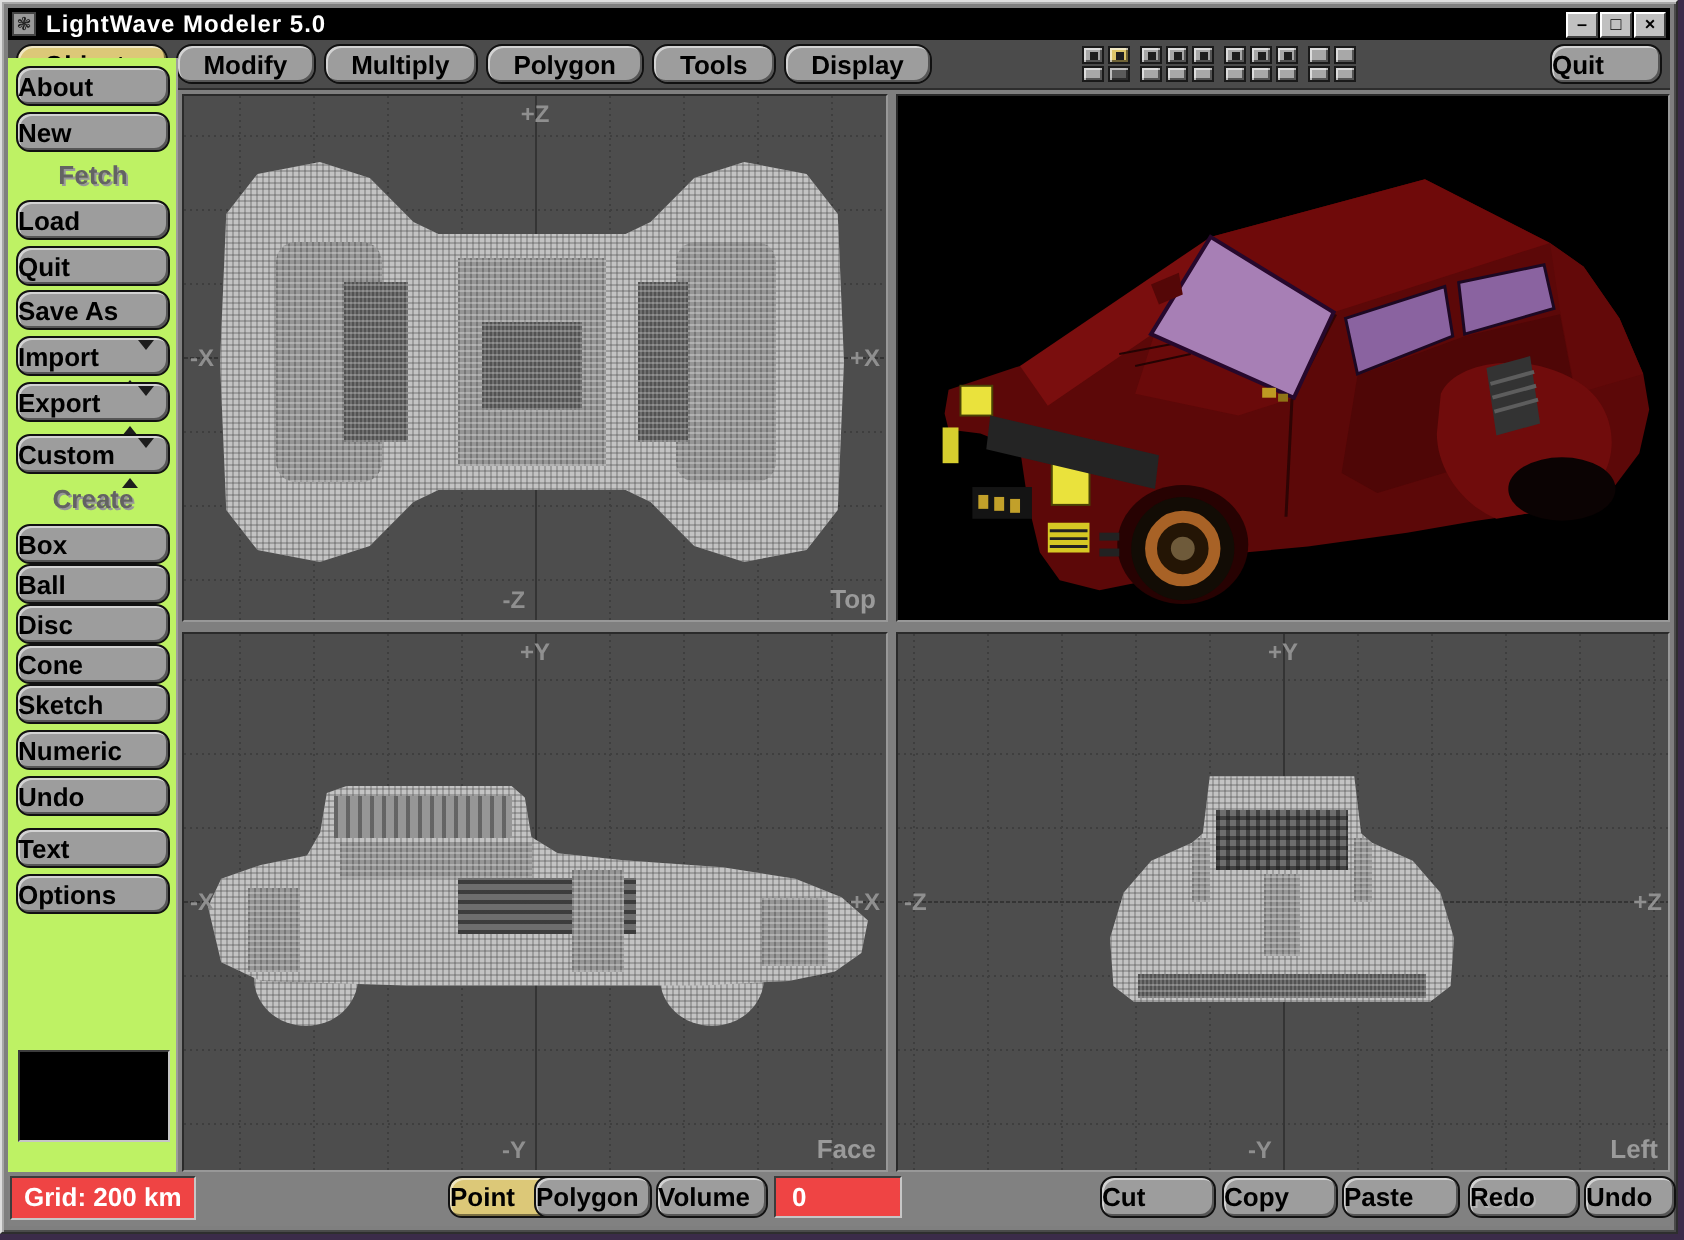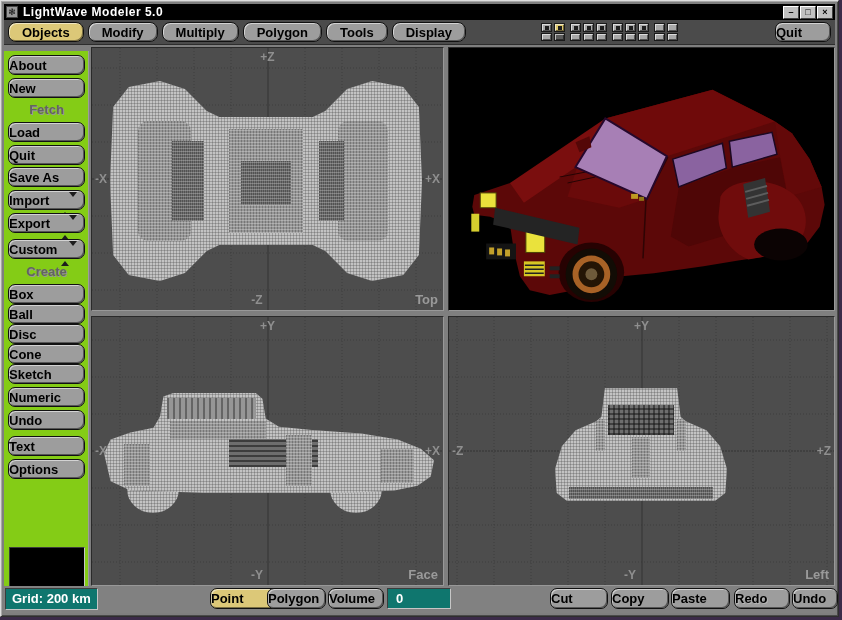--- a/index.html
+++ b/index.html
@@ -39,21 +39,21 @@
   .lbtn.dark{background:#5a5a5a;}
   .lbtn .dot{width:4px;height:4px;background:#1e1e1e;}
   .quit{position:absolute;right:4px;top:2px;width:56px;height:20px;}
   
   .btn{background:#9d9d9d;border:1px solid #111;border-radius:7px;color:#000;
        font-weight:bold;font-size:13px;
        box-shadow:inset 1px 1px 0 rgba(255,255,255,.55), inset -1px -1px 0 rgba(0,0,0,.45);}
   .btn.sel{background:#dcc878;}
   .btn.disabled{color:#000000;text-shadow:1px 1px 0 rgba(255,255,255,.25);}
   
-  .sidebar{position:absolute;left:3px;top:50px;width:85px;bottom:30px;background:#84cc16;
+  .sidebar{position:absolute;left:3px;top:28px;width:85px;bottom:30px;background:#bef264;
            border-right:1px solid #9d9d9d;}
   .side-item{position:absolute;left:4px;width:77px;height:20px;line-height:19px;}
   .side-label{position:absolute;left:4px;width:77px;height:20px;line-height:20px;text-align:center;
               font-weight:bold;font-size:13px;color:#636363;text-shadow:1px 1px 0 #989898;}
   .popup-arrows{position:absolute;right:7px;top:4px;}
   .arr-up{width:0;height:0;border-left:4px solid transparent;border-right:4px solid transparent;
           border-bottom:5px solid #1d1d1d;margin-bottom:2px;}
   .arr-dn{width:0;height:0;border-left:4px solid transparent;border-right:4px solid transparent;
           border-top:5px solid #1d1d1d;}
   .preview-box{position:absolute;left:5px;top:496px;width:76px;height:46px;background:#000;
@@ -80,21 +80,21 @@
                         repeating-linear-gradient(90deg, rgba(70,70,70,.30) 0 1px, rgba(0,0,0,0) 1px 3px);}
   .pts-mid{position:absolute;background-color:#969696;
        background-image:repeating-linear-gradient(0deg, rgba(230,230,230,.35) 0 1px, rgba(0,0,0,0) 1px 3px),
                         repeating-linear-gradient(90deg, rgba(60,60,60,.35) 0 1px, rgba(0,0,0,0) 1px 3px);}
   .pts-dark{position:absolute;background-color:#6e6e6e;
        background-image:repeating-linear-gradient(0deg, rgba(220,220,220,.30) 0 1px, rgba(0,0,0,0) 1px 3px),
                         repeating-linear-gradient(90deg, rgba(40,40,40,.40) 0 1px, rgba(0,0,0,0) 1px 2px);}
   .wheelblob{position:absolute;border-radius:50%;}
   
   .statusbar{position:absolute;left:3px;right:3px;bottom:3px;height:27px;background:#818181;}
-  .blackbox{position:absolute;background:#0f766e;color:#fff;font-weight:bold;font-size:13px;
+  .blackbox{position:absolute;background:#ef4444;color:#fff;font-weight:bold;font-size:13px;
             border-top:1px solid #3c3c3c;border-left:1px solid #3c3c3c;
             border-bottom:1px solid #c6c6c6;border-right:1px solid #c6c6c6;}
   .sb-btn{position:absolute;top:2px;height:21px;line-height:20px;}
 </style>
 </head>
 <body>
 <div id="screen">
 
 <div id="win">
 
@@ -362,21 +362,21 @@
       <div class="axlab ax-top">+Y</div>
       <div class="axlab ax-left">-Z</div>
       <div class="axlab ax-right">+Z</div>
       <div class="axlab ax-bottom">-Y</div>
       <div class="vpname">Left</div>
     </div>
   </div>
 
   <div class="statusbar">
     <div class="blackbox" style="left:1px;top:2px;width:93px;height:22px;line-height:20px;padding-left:6px;">Grid: 200 km</div>
-    <div class="btn sb-btn sel" style="left:206px;width:72px;">Point</div>
+    <div class="btn sb-btn sel" style="left:220px;width:72px;">Point</div>
     <div class="btn sb-btn" style="left:263px;width:59px;">Polygon</div>
     <div class="btn sb-btn" style="left:324px;width:56px;">Volume</div>
     <div class="blackbox" style="left:383px;top:2px;width:64px;height:21px;line-height:19px;padding-left:8px;">0</div>
     <div class="btn sb-btn" style="left:546px;width:58px;">Cut</div>
     <div class="btn sb-btn" style="left:607px;width:58px;">Copy</div>
     <div class="btn sb-btn" style="left:667px;width:59px;">Paste</div>
     <div class="btn sb-btn disabled" style="left:730px;width:56px;">Redo</div>
     <div class="btn sb-btn" style="left:788px;width:46px;">Undo</div>
   </div>
 

